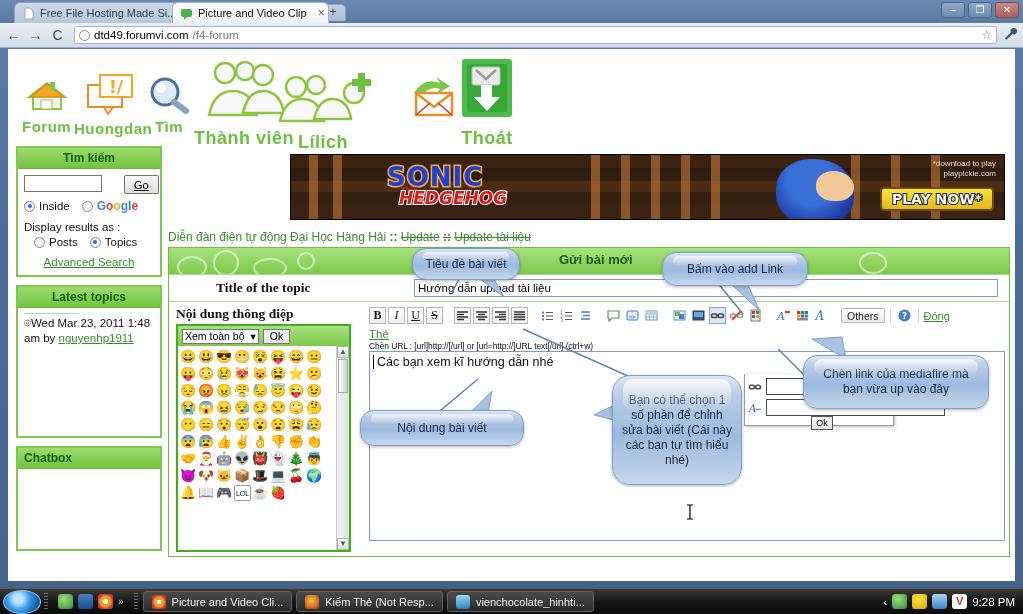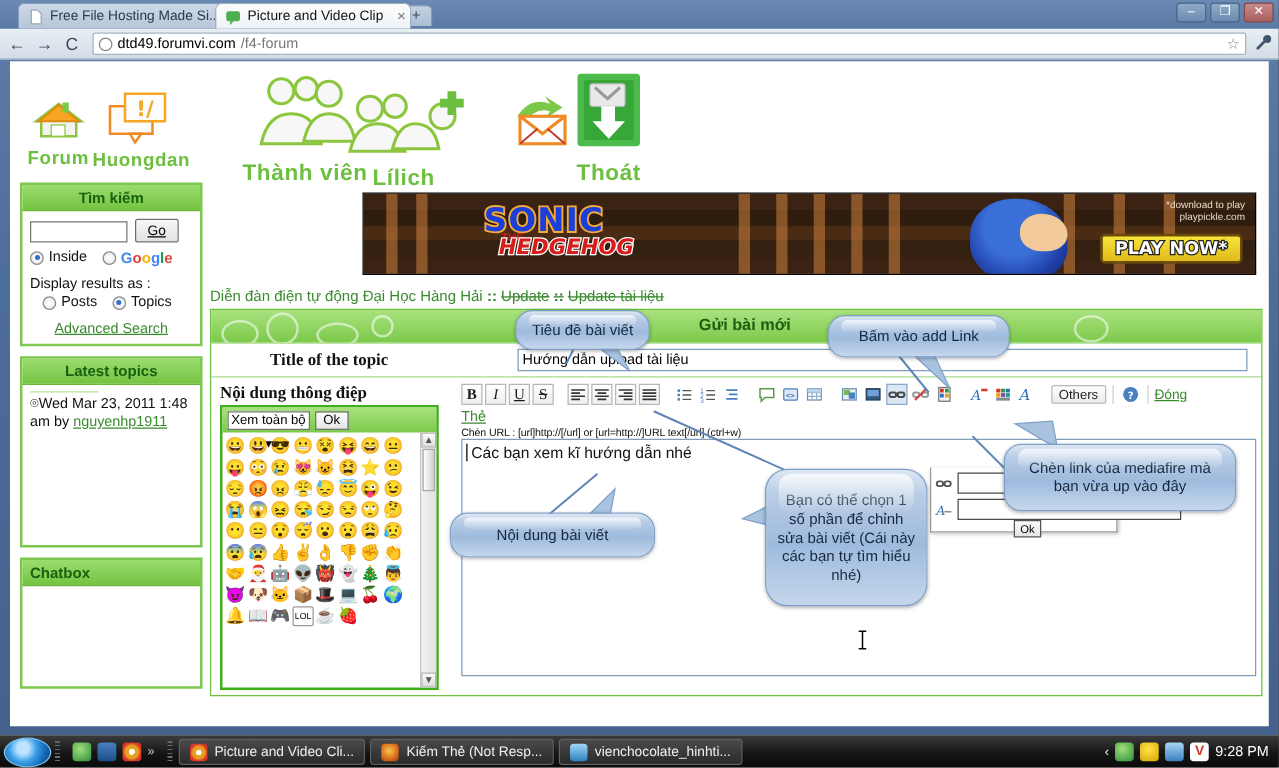--- a/index.html
+++ b/index.html
@@ -101,21 +101,21 @@
 
   
   #sidebar { position:absolute; left:8px; top:97px; width:146px; }
   .panel { border:2px solid #7ec850; background:#fff; margin-bottom:8px; }
   .panel-head {
     background:linear-gradient(#9cdc6f,#74c341);
     color:#17610f; font-weight:bold; font-size:12px;
     text-align:center; padding:3px 0; border-bottom:1px solid #6cb53a;
   }
   .panel-body { padding:6px; }
-  .search-row { display:flex; gap:6px; align-items:flex-end;text-decoration:underline; }
+  .search-row { display:flex; gap:22px; align-items:flex-start;text-decoration:underline; }
   #search-input { width:78px; height:17px; border:1px solid #767676; font-size:11px; padding:0 2px; }
   #search-go { height:19px; padding:0 9px; font-size:11px; border:1px solid #707070;
     background:linear-gradient(#f7f7f7,#e2e2e2); border-radius:2px; }
   .radio-row { display:flex; align-items:center; gap:4px; margin-top:5px; font-size:11.5px; color:#111; }
   .radio { width:11px; height:11px; border-radius:50%; border:1px solid #8a8a8a;
     background:radial-gradient(#fff,#e6e6e6); flex:none; position:relative; }
   .radio.on::after { content:""; position:absolute; left:2.5px; top:2.5px; width:4px; height:4px;
     border-radius:50%; background:#2a6fc9; }
   .gbl { font-weight:bold; font-size:12px; }
   .g1{color:#4285F4}.g2{color:#DB4437}.g3{color:#F4B400}.g4{color:#0F9D58}
@@ -204,21 +204,21 @@
     font-size:13.5px; font-weight:bold; color:#111;
     font-family:"Liberation Serif", serif; margin-bottom:2px;
   }
   #smiley-panel { border:2px solid #3fae1f; width:175px; height:228px; position:relative; background:#fff; }
   #smiley-top {
     height:20px; background:linear-gradient(#a9e27f,#7cc94a);
     display:flex; align-items:center; gap:4px; padding:0 4px;
   }
   #smiley-select {
     height:15px; font-size:10.5px; border:1px solid #767676; background:#fff;
-    padding:0 2px; display:flex; align-items:center; gap:6px;flex-direction:column;
+    padding:0 2px; display:flex; align-items:center; gap:6px;
   }
   #smiley-ok { height:15px; font-size:10.5px; border:1px solid #767676;
     background:linear-gradient(#fafafa,#e6e6e6); padding:0 6px; line-height:13px; }
   #smiley-grid {
     position:absolute; left:0; right:13px; top:20px; bottom:0;
     padding:3px 2px; display:flex; flex-wrap:wrap; align-content:flex-start;
     gap:1px; overflow:hidden;
   }
   .smiley { width:17px; height:16px; border-radius:50%; font-size:13px; line-height:16px; text-align:center; }
   #smiley-scroll {
@@ -395,20 +395,30 @@
           <svg width="62" height="46" viewBox="0 0 62 46">
             <rect x="6" y="14" width="34" height="22" fill="#fdfdfd" stroke="#f08a24" stroke-width="2"></rect>
             <rect x="18" y="4" width="32" height="22" fill="#fdfdfd" stroke="#f6a623" stroke-width="2"></rect>
             <path d="M22 36 l4 7 l5 -7 z" fill="#fdfdfd" stroke="#f08a24" stroke-width="2"></path>
             <text x="27" y="22" font-size="17" font-weight="bold" fill="#f6a623" font-family="DejaVu Sans">!/</text>
           </svg>
         </span>
         <span class="cap">Huongdan</span>
       </div>
 
+      <div class="navicon" style="left:138px; top:26px;">
+        <span class="glyph">
+          <svg width="46" height="40" viewBox="0 0 46 40">
+            <circle cx="19" cy="17" r="13" fill="#dce9f7" stroke="#4a6fa5" stroke-width="3"></circle>
+            <circle cx="15" cy="13" r="5" fill="#fff" opacity=".8"></circle>
+            <path d="M28 27 L40 36" stroke="#8aa4c0" stroke-width="6" stroke-linecap="round"></path>
+          </svg>
+        </span>
+        <span class="cap">Tìm</span>
+      </div>
 
       <div class="navicon big" style="left:186px; top:10px;">
         <span class="glyph">
           <svg width="90" height="66" viewBox="0 0 90 66">
             <circle cx="26" cy="14" r="10" fill="#f7f7f7" stroke="#8cc63f" stroke-width="2.5"></circle>
             <circle cx="46" cy="12" r="9" fill="#f7f7f7" stroke="#8cc63f" stroke-width="2.5"></circle>
             <circle cx="64" cy="16" r="10" fill="#f7f7f7" stroke="#8cc63f" stroke-width="2.5"></circle>
             <path d="M10 56 q5 -24 24 -24 q19 0 24 24 z" fill="#f7f7f7" stroke="#8cc63f" stroke-width="2.5"></path>
             <path d="M44 54 q5 -22 20 -22 q17 0 21 22 z" fill="#f7f7f7" stroke="#8cc63f" stroke-width="2.5"></path>
           </svg>

